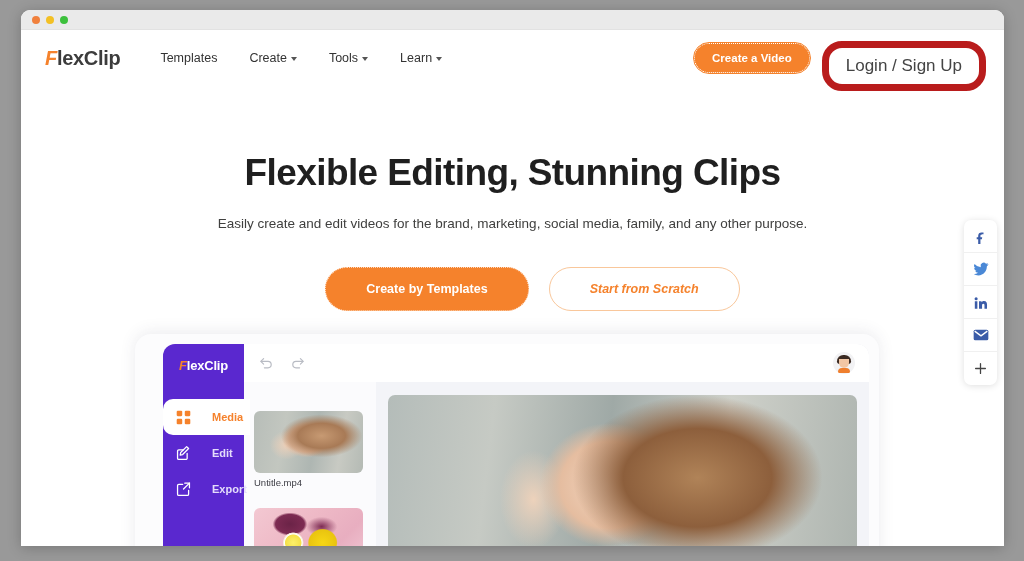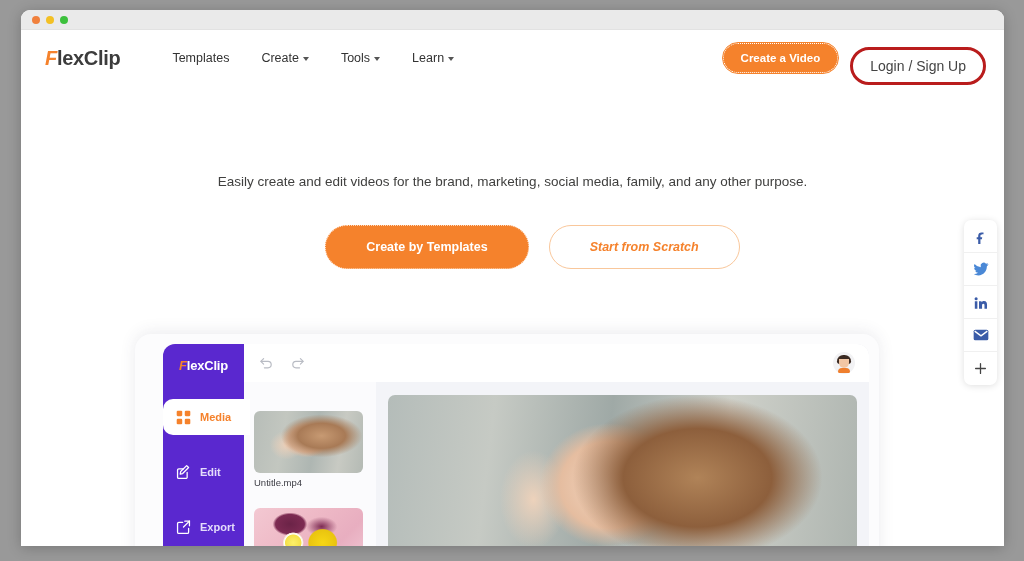--- a/index.html
+++ b/index.html
@@ -43,21 +43,21 @@
   }
   .logo {
     font-size: 20px; font-weight: bold;
     letter-spacing: -.3px;
     display: flex; align-items: baseline;
     margin-right: 40px;
   }
   .logo .f { color: #f5822c; font-style: italic; }
   .logo .rest { color: #3c3c3c; }
 
-  .navlinks { display: flex; align-items: flex-start; gap: 32px; margin-left: 12px; }
+  .navlinks { display: flex; align-items: flex-start; gap: 32px; }
   .navlink {
     font-size: 12.5px; color: #333; cursor: pointer;
     display: flex; align-items: center; gap: 4px; white-space: nowrap;
   }
   .chev {
     width: 0; height: 0;
     border-left: 3.5px solid transparent;
     border-right: 3.5px solid transparent;
     border-top: 4px solid #555;
     display: inline-block; position: relative; top: 1px;
@@ -71,23 +71,23 @@
   .btn-create-video {
     background: #f5822c; color: #fff;
     font-size: 11.5px; font-weight: bold;
     padding: 8px 17px; border-radius: 20px;
     border: 1px dotted #fff;
     outline: 1px solid #f5822c;
     cursor: pointer; white-space: nowrap;
   }
   .btn-login {
     background: #fff; color: #444;
-    font-size: 14px;
+    font-size: 17px;
     padding: 8px 17px; border-radius: 20px;
-    border: 3px solid #b91c1c;
+    border: 7px solid #b91c1c;
     cursor: pointer; white-space: nowrap; margin-top: 16px;
   }
 
   
   .hero { text-align: center; padding-top: 66px; }
   .hero h1 {
     font-size: 37px; font-weight: bold;
     color: #1f1f1f; letter-spacing: -.6px;
   }
   .hero .sub {
@@ -162,24 +162,24 @@
     font-size: 13px; font-weight: bold;
     letter-spacing: -.2px;
     display: flex; align-items: baseline;
     justify-content: center;
     margin-bottom: 26px;
   }
   .app-logo .f { color: #f5822c; font-style: italic; }
   .app-logo .rest { color: #ffffff; }
 
   .side-item {
-    display: flex; align-items: center; gap: 8px;
+    display: flex; align-items: center; gap: 20px;
     height: 36px; padding-left: 12px;
     color: #e4dcfb; font-size: 11px; font-weight: bold;
-    cursor: pointer; margin-bottom: 19px;
+    cursor: pointer; margin-bottom: 0;
     position: relative;
   }
   .side-item.active {
     background: #fff; color: #f5822c;
     border-radius: 10px 0 0 10px;
     margin-right: -6px;
   }
   .side-item .ico { width: 17px; height: 17px; flex: 0 0 17px; }
 
   .app-main { flex: 1; display: flex; flex-direction: column; min-width: 0; }
@@ -308,20 +308,21 @@
         </div>
       </div>
 
       <div class="nav-right">
         <div class="btn-create-video">Create a Video</div>
         <div class="btn-login">Login / Sign Up</div>
       </div>
     </div>
 
     <div class="hero">
+      <h1>Flexible Editing, Stunning Clips</h1>
       <div class="sub">Easily create and edit videos for the brand, marketing, social media, family, and any other purpose.</div>
       <div class="cta-row">
         <div class="btn-templates">Create by Templates</div>
         <div class="btn-scratch">Start from Scratch</div>
       </div>
     </div>
 
     <div class="share-rail">
       <div class="share-btn">
         <span>

